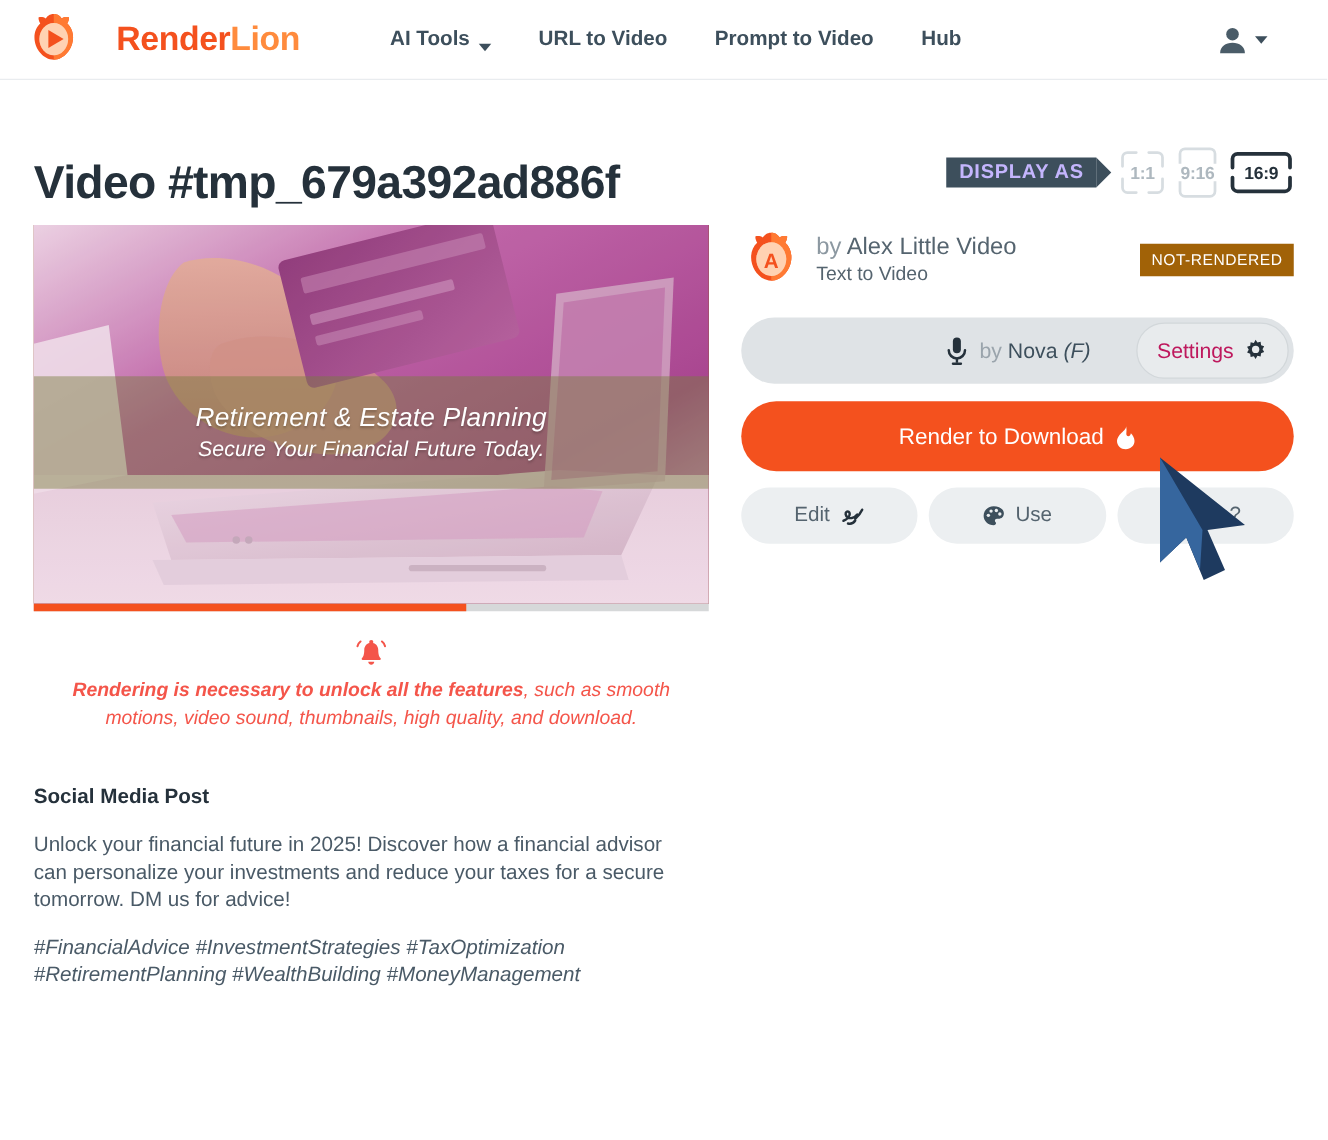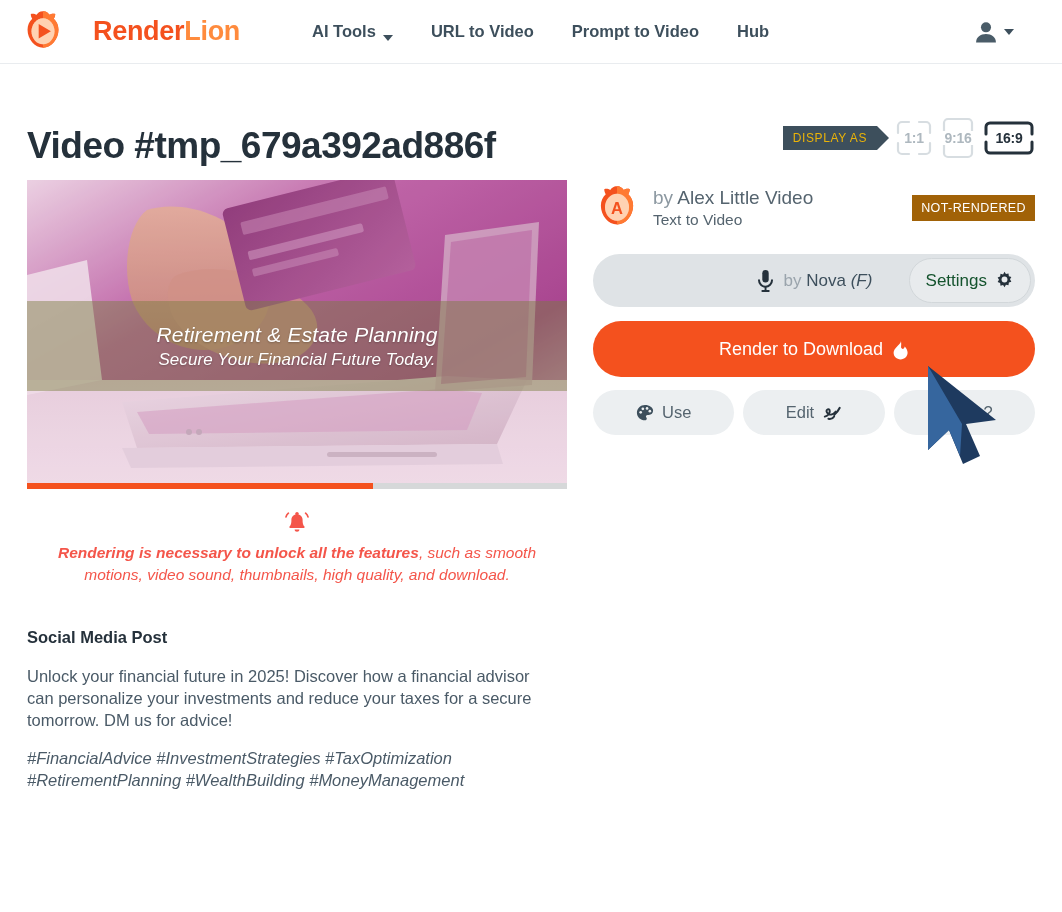--- a/index.html
+++ b/index.html
@@ -90,23 +90,23 @@
   .display-group {
     margin-left: auto;
     display: flex;
     align-items: center;
     gap: 8px;
     padding-bottom: 4px;
   }
   .display-tag {
     position: relative;
     background: #3d4f5c;
-    color: #eab308;
-    font-size: 12px;
-    font-weight: normal;
+    color: #c4b5fd;
+    font-size: 16px;
+    font-weight: bold;
     letter-spacing: 0.6px;
     padding: 6px 10px 6px 10px;
     height: 24px;
     display: flex;
     align-items: center;
     margin-right: 10px;
   }
   .display-tag::after {
     content: "";
     position: absolute;
@@ -278,21 +278,21 @@
     right: 4px; top: 4px; bottom: 4px;
     background: #e8ebed;
     border: 1px solid #d2d7da;
     border-radius: 24px;
     display: flex;
     align-items: center;
     gap: 8px;
     padding: 0 16px;
     cursor: pointer;
   }
-  .settings-label { font-size: 17px; color: #14532d; }
+  .settings-label { font-size: 17px; color: #be185d; }
 
   .render-btn {
     margin-top: 14px;
     width: 100%;
     height: 56px;
     background: #f4511e;
     border: none;
     border-radius: 28px;
     color: #ffffff;
     font-size: 18px;
@@ -536,38 +536,38 @@
 
       <button class="render-btn">
         <span>Render to Download</span>
         <svg width="17" height="21" viewBox="0 0 17 21">
           <path d="M8.8 0.6C9.6 4 7.2 5.3 5.3 7.2 3 9.4 1.6 11.6 1.6 13.8c0 3.8 3.1 6.6 7 6.6s7-2.9 7-6.6c0-2.6-1.4-4.7-2.9-6.3-.2 1.4-1.1 2.4-2 2.4-1.2 0-1.9-1-1.6-2.8.4-2.5-.2-4.9-.3-6.5z" fill="#ffffff"></path>
         </svg>
       </button>
 
       <div class="action-row">
         <button class="action-btn">
+          <span>Edit</span>
+          <svg width="20" height="18" viewBox="0 0 22 20">
+            <path d="M3 14c3-1 5.5-3.5 5.5-6C8.5 6 7 5.2 5.8 6.1 4.4 7.1 4.6 9.4 6.6 10.8c2.6 1.8 6.2.6 8.6-2.4" stroke="#25313b" stroke-width="2.2" fill="none" stroke-linecap="round"></path>
+            <path d="M13.4 12.2c2.6-2.2 5-5.4 6.2-8" stroke="#25313b" stroke-width="2.2" fill="none" stroke-linecap="round"></path>
+            <path d="M7 16.4c2.4.6 5-.4 6.4-2.6" stroke="#25313b" stroke-width="2.2" fill="none" stroke-linecap="round"></path>
+          </svg>
+        </button>
+        <button class="action-btn">
           <svg width="18" height="18" viewBox="0 0 20 20">
             <path d="M10 1C5 1 1 4.8 1 9.6c0 4.8 4 8.4 9 8.4 1.2 0 2-.8 2-1.7 0-.5-.2-.9-.5-1.2-.3-.3-.5-.7-.5-1.2 0-.9.8-1.7 1.8-1.7h1.3c3 0 4.9-2 4.9-4.9C19 4 15 1 10 1z" fill="#3d4f5c"></path>
             <circle cx="5.2" cy="9.2" r="1.5" fill="#eceff1"></circle>
             <circle cx="7.6" cy="5.4" r="1.5" fill="#eceff1"></circle>
             <circle cx="12.3" cy="4.9" r="1.5" fill="#eceff1"></circle>
             <circle cx="15.4" cy="8" r="1.5" fill="#eceff1"></circle>
           </svg>
           <span>Use</span>
         </button>
         <button class="action-btn">
-          <span>Edit</span>
-          <svg width="20" height="18" viewBox="0 0 22 20">
-            <path d="M3 14c3-1 5.5-3.5 5.5-6C8.5 6 7 5.2 5.8 6.1 4.4 7.1 4.6 9.4 6.6 10.8c2.6 1.8 6.2.6 8.6-2.4" stroke="#25313b" stroke-width="2.2" fill="none" stroke-linecap="round"></path>
-            <path d="M13.4 12.2c2.6-2.2 5-5.4 6.2-8" stroke="#25313b" stroke-width="2.2" fill="none" stroke-linecap="round"></path>
-            <path d="M7 16.4c2.4.6 5-.4 6.4-2.6" stroke="#25313b" stroke-width="2.2" fill="none" stroke-linecap="round"></path>
-          </svg>
-        </button>
-        <button class="action-btn">
           <span>Delete?</span>
         </button>
       </div>
     </div>
   </div>
 </div>
 
 <svg class="cursor" viewBox="0 0 108 108">
   <path d="M10 2 L10 86 L31 66 L45 100 L62 92 L48 60 L78 56 Z" fill="#1e3a5f"></path>
   <path d="M10 2 L10 86 L31 66 L42 92 L44 60 Z" fill="#36669e"></path>

